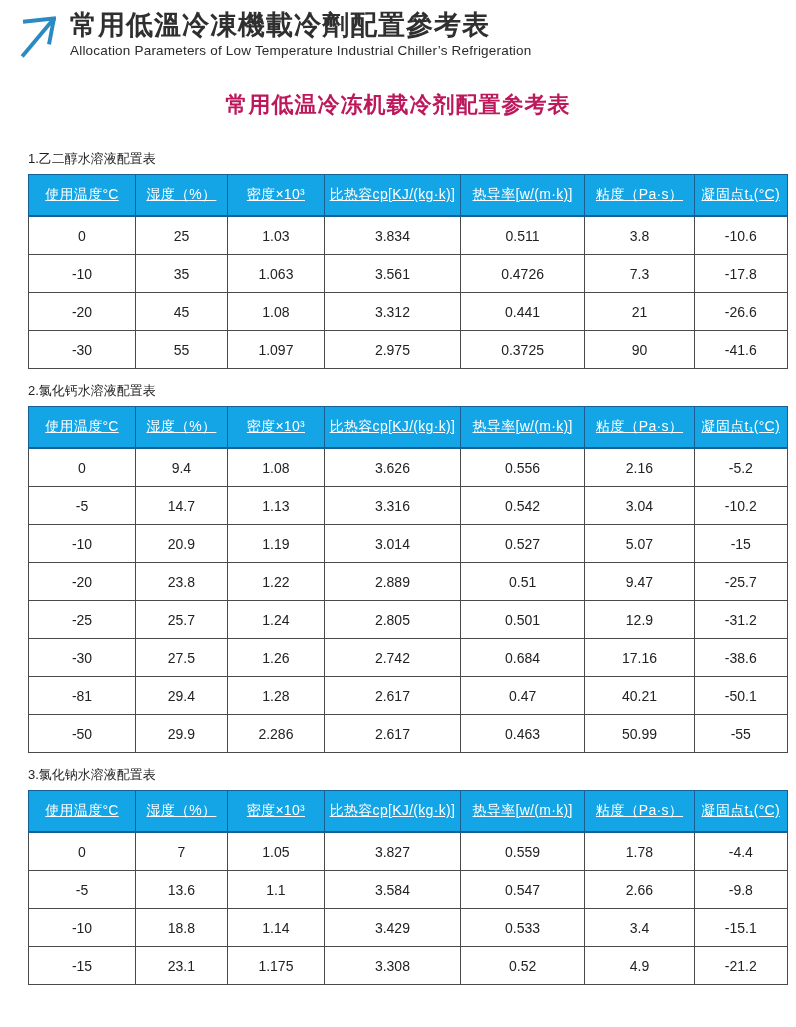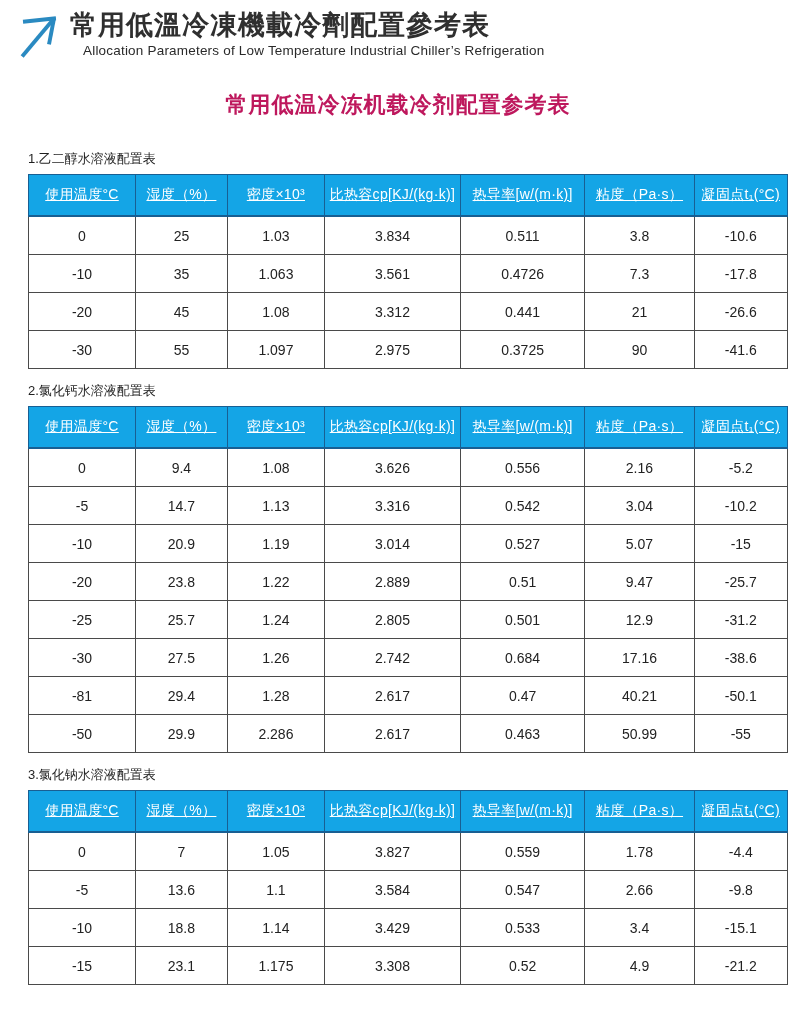--- a/index.html
+++ b/index.html
@@ -12,21 +12,21 @@
 
   
   .brand{display:flex;align-items:flex-end;padding:7px 0 0 2px;}
   .brand-logo{width:52px;height:52px;flex:0 0 auto;margin-right:8px;}
   .brand-text{padding-top:1px;}
   .brand-title{
     font-size:27px;font-weight:bold;color:#2f2f2f;
     letter-spacing:1px;line-height:1.1;margin:0;
   }
   .brand-subtitle{
-    font-size:13.5px;color:#2a2a2a;margin:2px 0 0 13px;
+    font-size:13.5px;color:#2a2a2a;margin:2px 0 0 0;
     letter-spacing:0.2px;line-height:1.2;
   }
 
   
   .main-title{
     text-align:center;font-size:22px;font-weight:bold;color:#be185d;
     margin:31px 0 0 0;letter-spacing:1px;
   }
 
   

